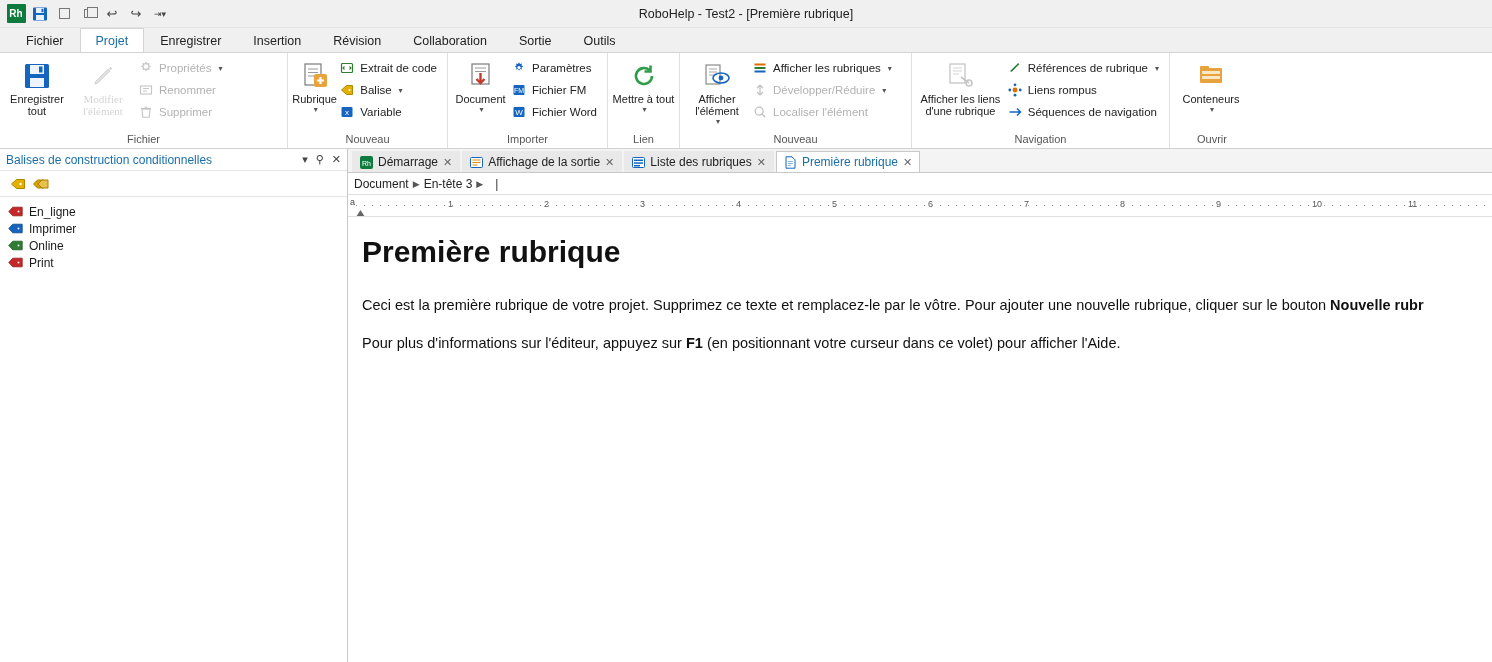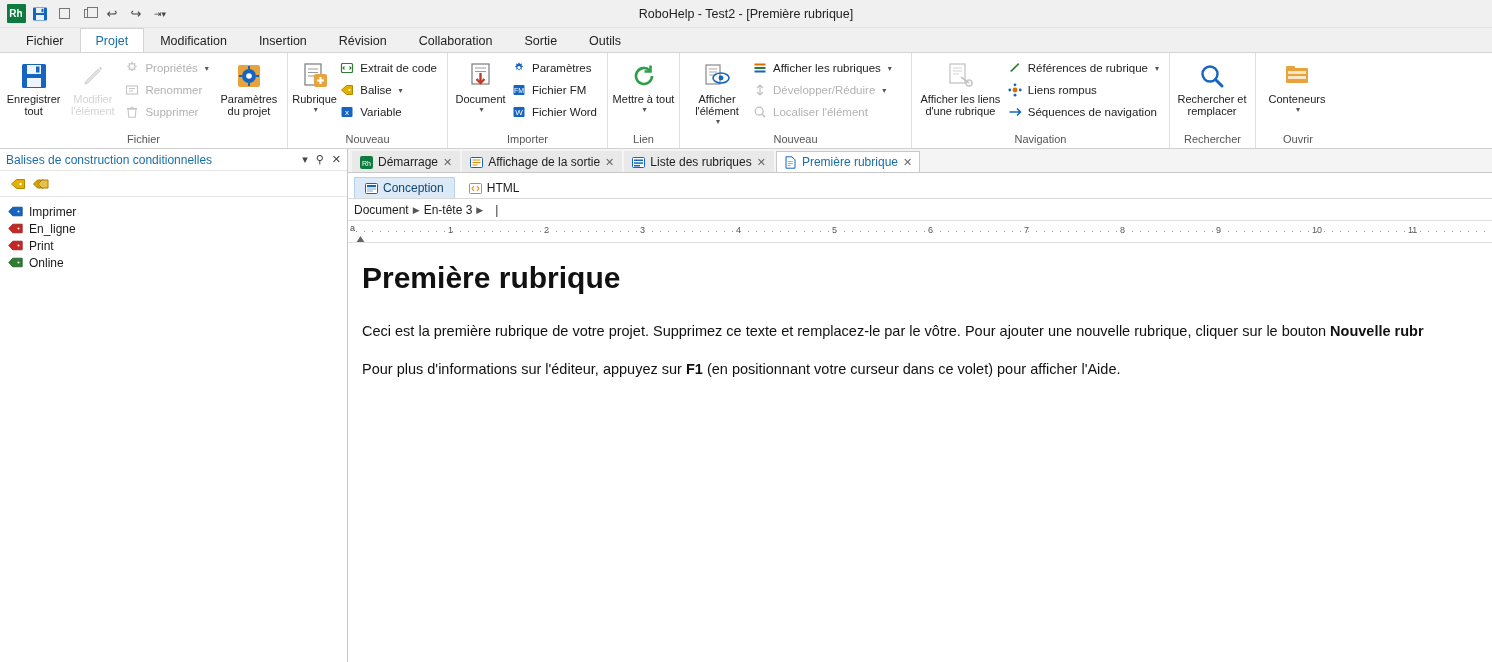--- a/index.html
+++ b/index.html
@@ -86,21 +86,21 @@
     height: 16px; line-height: 14px;
   }
   .bigbtn {
     width: 66px;
     display: flex; flex-direction: column; align-items: center;
     padding-top: 4px; cursor: default;
   }
   .bigbtn.wide { width: 76px; }
   .bigbtn .ic { height: 34px; display: flex; align-items: center; justify-content: center; }
   .bigbtn .lbl { font-size: 11px; text-align: center; line-height: 12px; color: #222; }
-  .bigbtn.disabled .lbl, .bigbtn.disabled .ic { color: #b0b0b0; opacity: .55; }
+  .bigbtn.disabled .lbl, .bigbtn.disabled .ic { color: #b0b0b0; opacity: .55; font-family: Liberation Serif, serif; }
   .smallcol { display: flex; flex-direction: column; padding-top: 2px; }
   .smallbtn {
     display: flex; align-items: center; gap: 5px;
     height: 22px; padding: 0 6px 0 2px;
     font-size: 11.5px; color: #222; cursor: default; white-space: nowrap;
   }
   .smallbtn.disabled { color: #b2b2b2; }
   .smallbtn .sic { width: 16px; height: 16px; display: flex; align-items: center; justify-content: center; font-size: 13px; }
   .caret { font-size: 8px; color: #555; margin-left: 2px; }
   svg { display: block; }
@@ -196,21 +196,21 @@
     <div class="qat-btn">↩</div>
     <div class="qat-btn">↪</div>
     <div class="qat-btn" style="font-size:9px;">⇥▾</div>
   </div>
   <div class="title-text">RoboHelp - Test2 - [Première rubrique]</div>
 </div>
 
 <div class="ribbon-tabs">
   <div class="rtab">Fichier</div>
   <div class="rtab active">Projet</div>
-  <div class="rtab">Modification</div>
+  <div class="rtab">Enregistrer</div>
   <div class="rtab">Insertion</div>
   <div class="rtab">Révision</div>
   <div class="rtab">Collaboration</div>
   <div class="rtab">Sortie</div>
   <div class="rtab">Outils</div>
 </div>
 
 <div class="ribbon">
 
   <div class="rgroup" style="width:288px;">
@@ -257,31 +257,20 @@
         <div class="smallbtn disabled">
           <span class="sic">
             <svg width="14" height="14" viewBox="0 0 14 14">
                 <path d="M3 4h8l-.8 8.2H3.8L3 4z" fill="none" stroke="#c4c4c4" stroke-width="1.1"></path>
                 <path d="M2 3.6h10M5.5 2.2h3" stroke="#c4c4c4" stroke-width="1.1"></path>
               </svg>
           </span>
           <span>Supprimer</span>
         </div>
       </div>
-      <div class="bigbtn wide">
-        <span class="ic">
-          <svg width="30" height="30" viewBox="0 0 30 30">
-              <rect x="4" y="4" width="22" height="22" rx="2" fill="#e8a33d"></rect>
-              <circle cx="15" cy="15" r="7" fill="#1565c0"></circle>
-              <circle cx="15" cy="15" r="2.8" fill="#fff"></circle>
-              <path d="M15 5v3M15 22v3M5 15h3M22 15h3" stroke="#1565c0" stroke-width="2"></path>
-            </svg>
-        </span>
-        <span class="lbl">Paramètres du projet</span>
-      </div>
     </div>
     <div class="rgroup-label">Fichier</div>
   </div>
 
   <div class="rgroup" style="width:160px;">
     <div class="rgroup-items">
       <div class="bigbtn">
         <span class="ic">
           <svg width="30" height="30" viewBox="0 0 30 30">
               <rect x="5" y="3" width="16" height="21" fill="#fff" stroke="#7a7a7a" stroke-width="1.2"></rect>
@@ -480,34 +469,20 @@
                 <path d="M1.5 7h11M9 3.5L12.5 7 9 10.5" fill="none" stroke="#1565c0" stroke-width="1.5"></path>
               </svg>
           </span>
           <span>Séquences de navigation</span>
         </div>
       </div>
     </div>
     <div class="rgroup-label">Navigation</div>
   </div>
 
-  <div class="rgroup" style="width:86px;">
-    <div class="rgroup-items">
-      <div class="bigbtn wide" style="width:76px;">
-        <span class="ic">
-          <svg width="30" height="30" viewBox="0 0 30 30">
-              <circle cx="13" cy="13" r="7.5" fill="none" stroke="#1565c0" stroke-width="2.4"></circle>
-              <path d="M18.5 18.5L25 25" stroke="#1565c0" stroke-width="3" stroke-linecap="round"></path>
-            </svg>
-        </span>
-        <span class="lbl">Rechercher et remplacer</span>
-      </div>
-    </div>
-    <div class="rgroup-label">Rechercher</div>
-  </div>
 
   <div class="rgroup" style="width:84px;border-right:none;">
     <div class="rgroup-items">
       <div class="bigbtn wide" style="width:74px;">
         <span class="ic">
           <svg width="30" height="30" viewBox="0 0 30 30">
               <rect x="4" y="7" width="22" height="15" rx="1" fill="#e8a33d"></rect>
               <rect x="4" y="5" width="9" height="3" rx="1" fill="#e8a33d"></rect>
               <rect x="6" y="10" width="18" height="3" fill="#fbe7c6"></rect>
               <rect x="6" y="15" width="18" height="3" fill="#fbe7c6"></rect>
@@ -543,52 +518,52 @@
         <svg width="18" height="14" viewBox="0 0 18 14">
             <path d="M1.5 7l4-4h6v8h-6L1.5 7z" fill="#d9a200" stroke="#a87f00" stroke-width="1"></path>
             <path d="M6 7l4-4h6v8h-6L6 7z" fill="#e8c14d" stroke="#a87f00" stroke-width="1"></path>
           </svg>
       </span>
     </div>
     <div class="lp-list">
       <div class="lp-item">
         <span class="tag-ic">
           <svg width="15" height="11" viewBox="0 0 15 11">
+              <path d="M.8 5.5l4-4.3h9.4v8.6H4.8L.8 5.5z" fill="#c62828" stroke="#8e1b1b" stroke-width=".8"></path>
+              <circle cx="10.5" cy="5.5" r="1" fill="#fff"></circle>
+            </svg>
+        </span>
+        <span>En_ligne</span>
+      </div>
+      <div class="lp-item">
+        <span class="tag-ic">
+          <svg width="15" height="11" viewBox="0 0 15 11">
               <path d="M.8 5.5l4-4.3h9.4v8.6H4.8L.8 5.5z" fill="#1565c0" stroke="#0d4584" stroke-width=".8"></path>
               <circle cx="10.5" cy="5.5" r="1" fill="#fff"></circle>
             </svg>
         </span>
         <span>Imprimer</span>
+      </div>
+      <div class="lp-item">
+        <span class="tag-ic">
+          <svg width="15" height="11" viewBox="0 0 15 11">
+              <path d="M.8 5.5l4-4.3h9.4v8.6H4.8L.8 5.5z" fill="#2e7d32" stroke="#1b5e20" stroke-width=".8"></path>
+              <circle cx="10.5" cy="5.5" r="1" fill="#fff"></circle>
+            </svg>
+        </span>
+        <span>Online</span>
       </div>
       <div class="lp-item">
         <span class="tag-ic">
           <svg width="15" height="11" viewBox="0 0 15 11">
               <path d="M.8 5.5l4-4.3h9.4v8.6H4.8L.8 5.5z" fill="#c62828" stroke="#8e1b1b" stroke-width=".8"></path>
               <circle cx="10.5" cy="5.5" r="1" fill="#fff"></circle>
             </svg>
         </span>
-        <span>En_ligne</span>
-      </div>
-      <div class="lp-item">
-        <span class="tag-ic">
-          <svg width="15" height="11" viewBox="0 0 15 11">
-              <path d="M.8 5.5l4-4.3h9.4v8.6H4.8L.8 5.5z" fill="#c62828" stroke="#8e1b1b" stroke-width=".8"></path>
-              <circle cx="10.5" cy="5.5" r="1" fill="#fff"></circle>
-            </svg>
-        </span>
         <span>Print</span>
-      </div>
-      <div class="lp-item">
-        <span class="tag-ic">
-          <svg width="15" height="11" viewBox="0 0 15 11">
-              <path d="M.8 5.5l4-4.3h9.4v8.6H4.8L.8 5.5z" fill="#2e7d32" stroke="#1b5e20" stroke-width=".8"></path>
-              <circle cx="10.5" cy="5.5" r="1" fill="#fff"></circle>
-            </svg>
-        </span>
-        <span>Online</span>
       </div>
     </div>
   </div>
 
   <div class="rightpanel">
 
     <div class="doctabs">
       <div class="dtab">
         <span>
           <svg width="13" height="13" viewBox="0 0 13 13">
@@ -626,41 +601,20 @@
           <svg width="13" height="13" viewBox="0 0 13 13">
               <path d="M2 .8h6l3 3v8.4H2V.8z" fill="#fff" stroke="#1565c0" stroke-width="1"></path>
               <path d="M3.8 5.5h5M3.8 7.5h5M3.8 9.5h3" stroke="#7aa9d6" stroke-width=".9"></path>
             </svg>
         </span>
         <span>Première rubrique</span>
         <span class="x">✕</span>
       </div>
     </div>
 
-    <div class="modetabs">
-      <div class="mtab active">
-        <span>
-          <svg width="13" height="13" viewBox="0 0 13 13">
-              <rect x=".5" y="1.5" width="12" height="10" rx="1" fill="#fff" stroke="#1565c0" stroke-width="1"></rect>
-              <rect x="2" y="3" width="9" height="2.2" fill="#1565c0"></rect>
-              <path d="M2 7h9M2 9h6" stroke="#7aa9d6" stroke-width="1"></path>
-            </svg>
-        </span>
-        <span>Conception</span>
-      </div>
-      <div class="mtab">
-        <span>
-          <svg width="13" height="13" viewBox="0 0 13 13">
-              <rect x=".5" y="1.5" width="12" height="10" rx="1" fill="#fff" stroke="#e08a00" stroke-width="1"></rect>
-              <path d="M5 4L3 6.5 5 9M8 4l2 2.5L8 9" fill="none" stroke="#e08a00" stroke-width="1.1"></path>
-            </svg>
-        </span>
-        <span>HTML</span>
-      </div>
-    </div>
 
     <div class="breadcrumb">
       <span>Document</span>
       <span class="bc-sep">▶</span>
       <span>En-tête 3</span>
       <span class="bc-sep">▶</span>
       <span style="margin-left:8px;color:#333;">|</span>
     </div>
 
     <div class="ruler">

